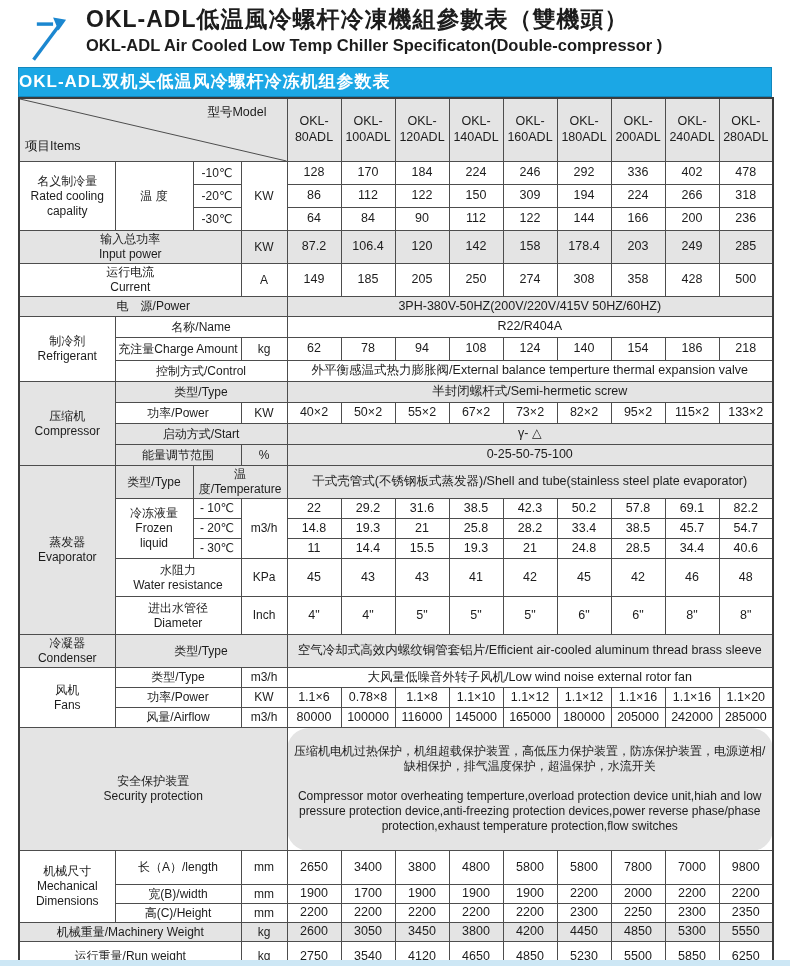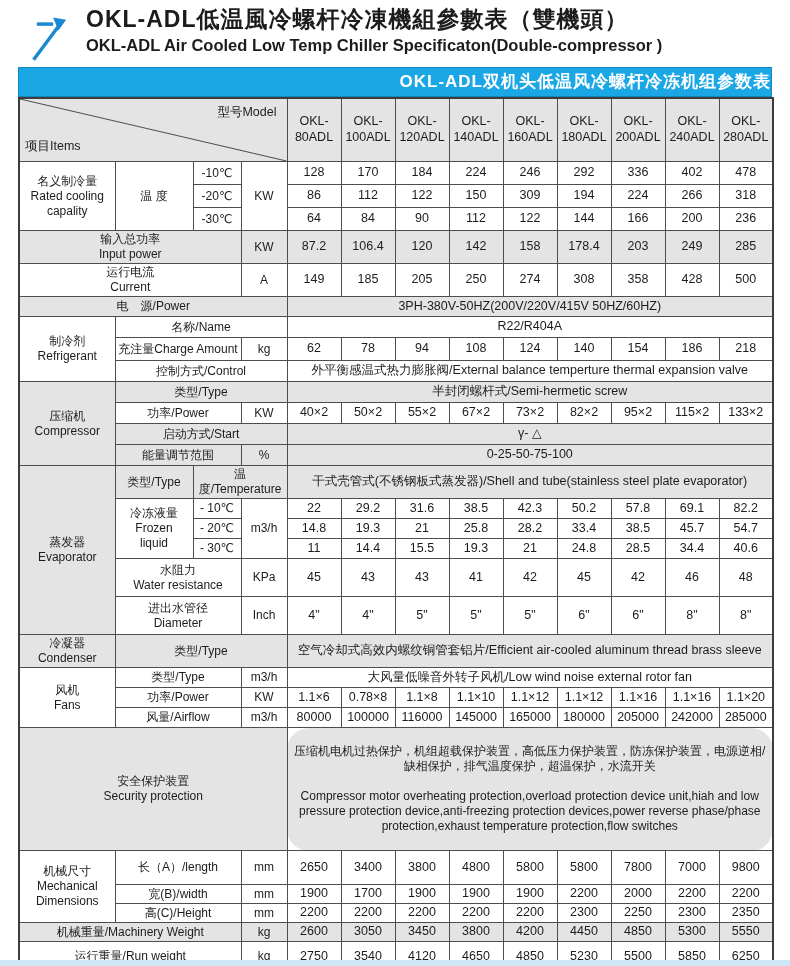--- a/index.html
+++ b/index.html
@@ -9,21 +9,21 @@
     -webkit-font-smoothing:antialiased;
   }
   
   .titlebar{display:flex;align-items:flex-start;padding:6px 0 0 26px;}
   .logo{width:52px;height:52px;flex:0 0 auto;margin-top:4px;}
   .titles{margin-left:8px;}
   .title-cn{font-size:23px;font-weight:bold;letter-spacing:1px;line-height:1.2;}
   .title-en{font-size:16.5px;font-weight:bold;margin-top:2px;}
   
   .banner{
-    margin:5px 18px 0 18px;background:#1ba7e5;color:#ffffff;text-align:right;
+    margin:5px 18px 0 18px;background:#1ba7e5;color:#ffffff;text-align:left;
     font-size:17px;font-weight:bold;padding:2px 0 3px 0;letter-spacing:1px;
     border:1px solid #1287bd;
   }
   
   table.spec{
     border-collapse:collapse;table-layout:fixed;width:754px;margin:0 18px;
     font-size:12px;border:2px solid #3c3c3c;
   }
   table.spec td{
     border:1px solid #4d4d4d;text-align:center;vertical-align:middle;
@@ -32,21 +32,21 @@
   tr.g td{background:#e4e4e4;}
   td.wh{background:#ffffff;}
   td.model{font-size:12.5px;}
   td.v{font-size:12.5px;}
   td.lbl{font-size:12px;}
   td.secv{text-align:left;padding:4px 6px;line-height:1.5;font-size:12px;border-radius:22px;}
   
   td.diag{position:relative;padding:0;}
   td.diag svg{position:absolute;left:0;top:0;width:100%;height:100%;}
   td.diag .corner-items{position:absolute;left:5px;bottom:6px;font-size:12.5px;}
-  td.diag .corner-model{position:absolute;right:10px;top:6px;font-size:12.5px;}
+  td.diag .corner-model{position:absolute;right:20px;top:6px;font-size:12.5px;}
   
   .notes{margin:12px 0 0 24px;font-size:13px;line-height:1.55;}
   
   .bottom-strip{position:absolute;left:0;bottom:0;width:100%;height:6px;background:#cde7f5;}
 </style>
 </head>
 <body>
 
 <div class="titlebar">
   <div class="logo">
@@ -347,21 +347,21 @@
         <td class="v">205000</td>
         <td class="v">242000</td>
         <td class="v">285000</td>
       </tr>
 
   <tr class="g" style="height:98px">
     <td class="lbl" colspan="4">安全保护装置
 Security protection</td>
     <td class="secv" colspan="9">
       <div>压缩机电机过热保护，机组超载保护装置，高低压力保护装置，防冻保护装置，电源逆相/缺相保护，排气温度保护，超温保护，水流开关</div>
-      <div>Compressor motor overheating protection,overload protection device unit,hiah and low pressure protection device,anti-freezing protection devices,power reverse phase/phase protection,exhaust temperature protection,flow switches</div>
+      <div>Compressor motor overheating temperture,overload protection device unit,hiah and low pressure protection device,anti-freezing protection devices,power reverse phase/phase protection,exhaust temperature protection,flow switches</div>
     </td>
   </tr>
 
   <tr style="height:34px">
     <td class="lbl" rowspan="3">机械尺寸
 Mechanical
 Dimensions</td>
     <td class="lbl" colspan="2">长（A）/length</td>
     <td class="lbl">mm</td>
   <td class="v">2650</td>

